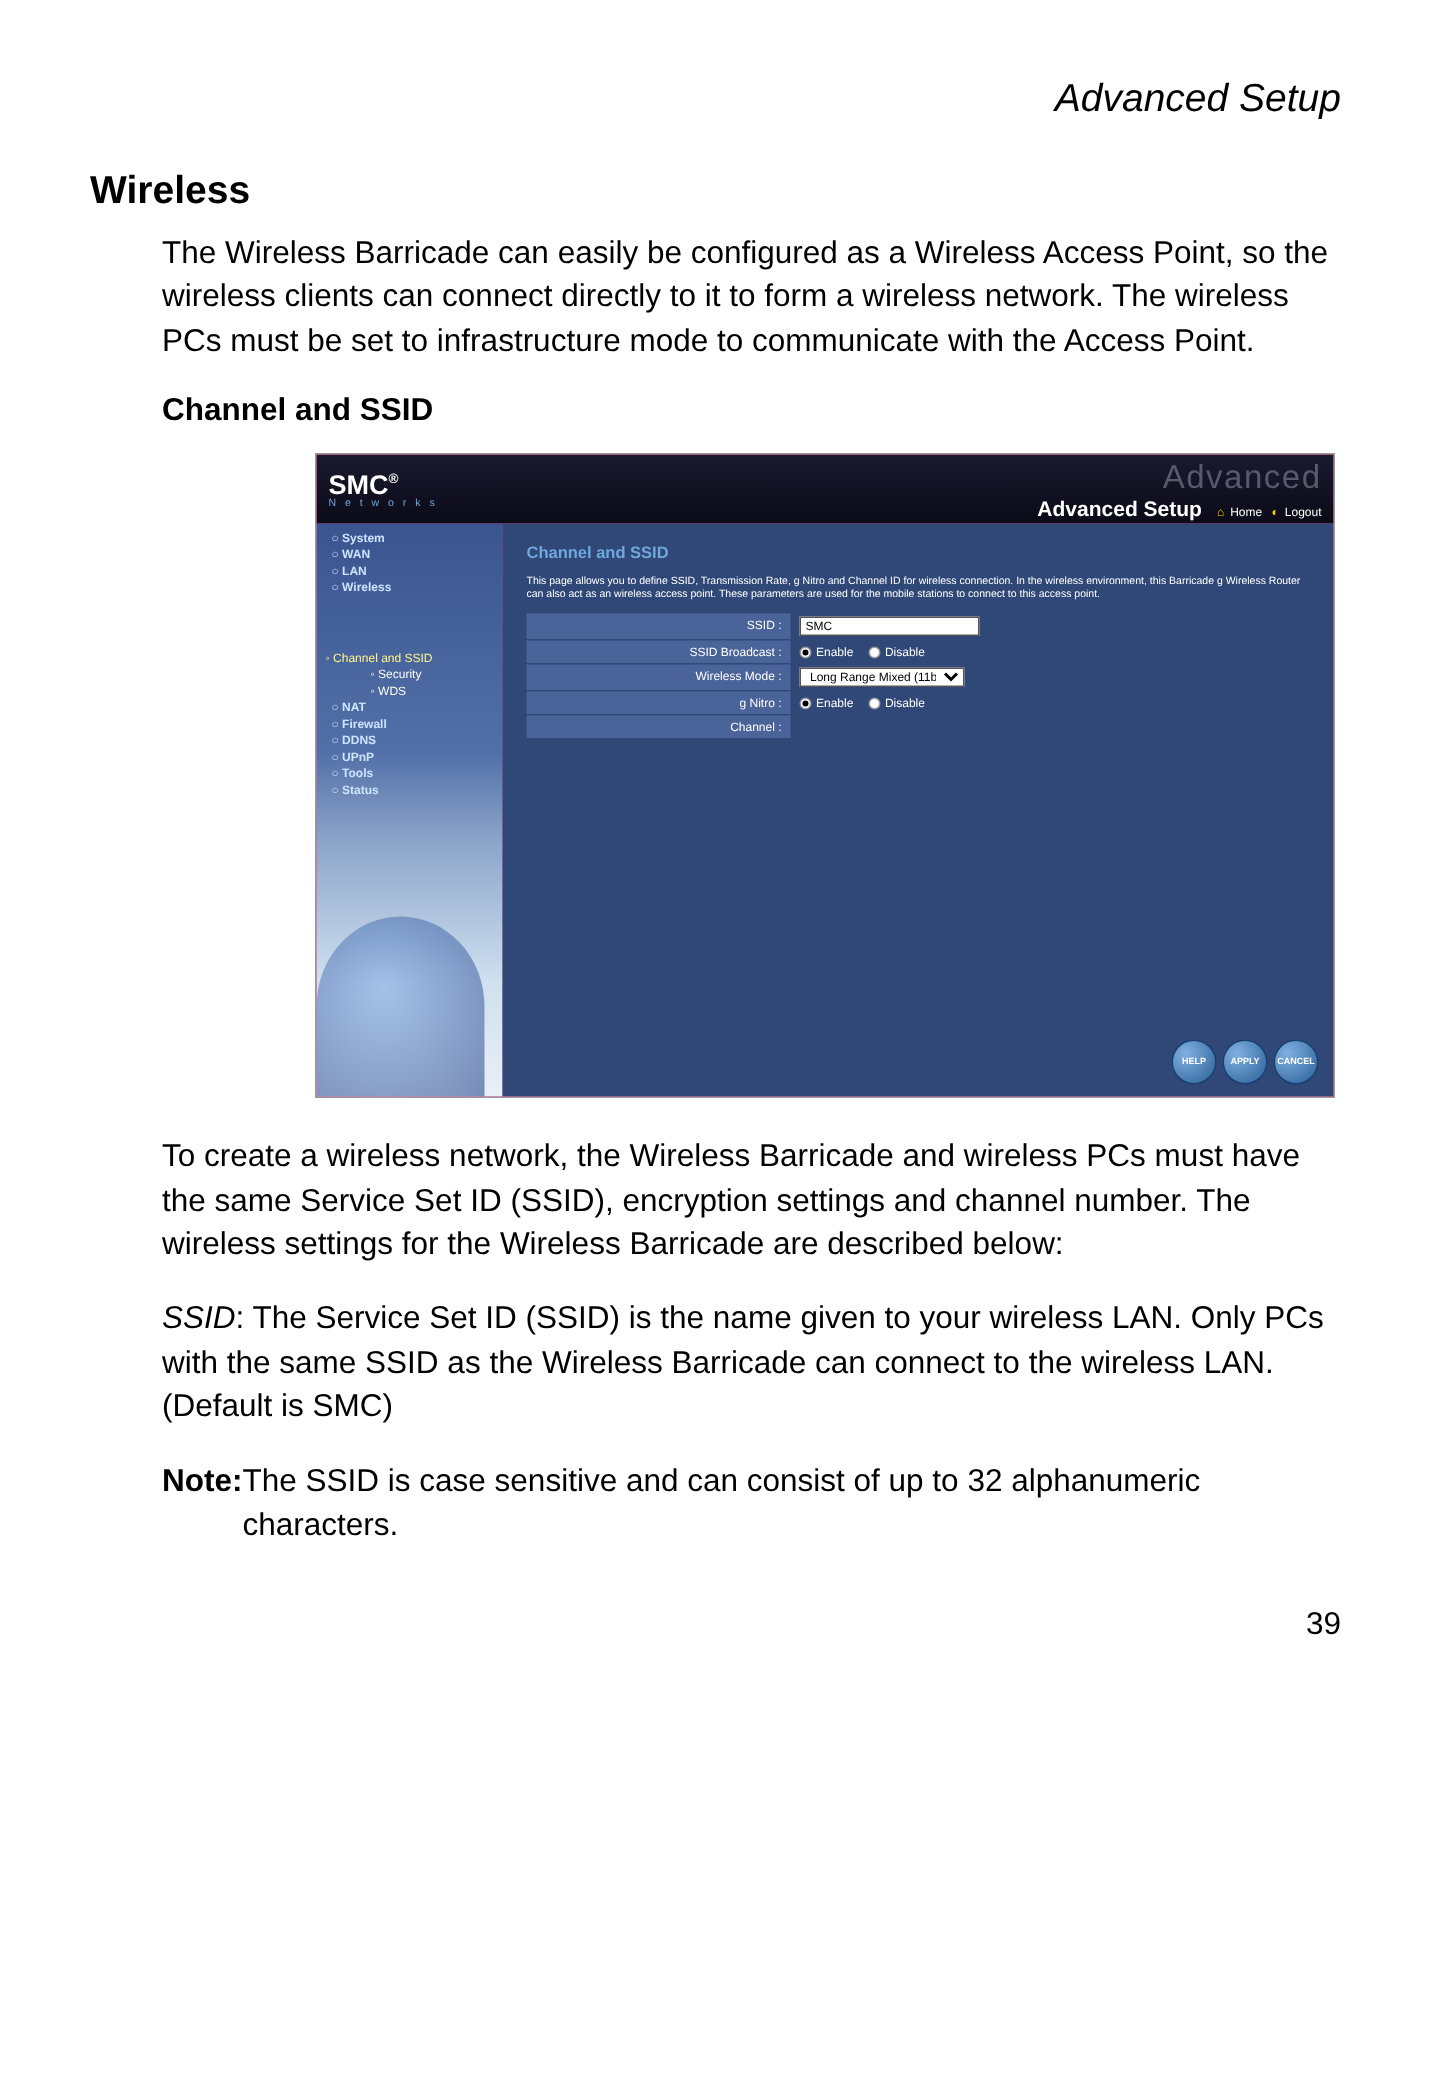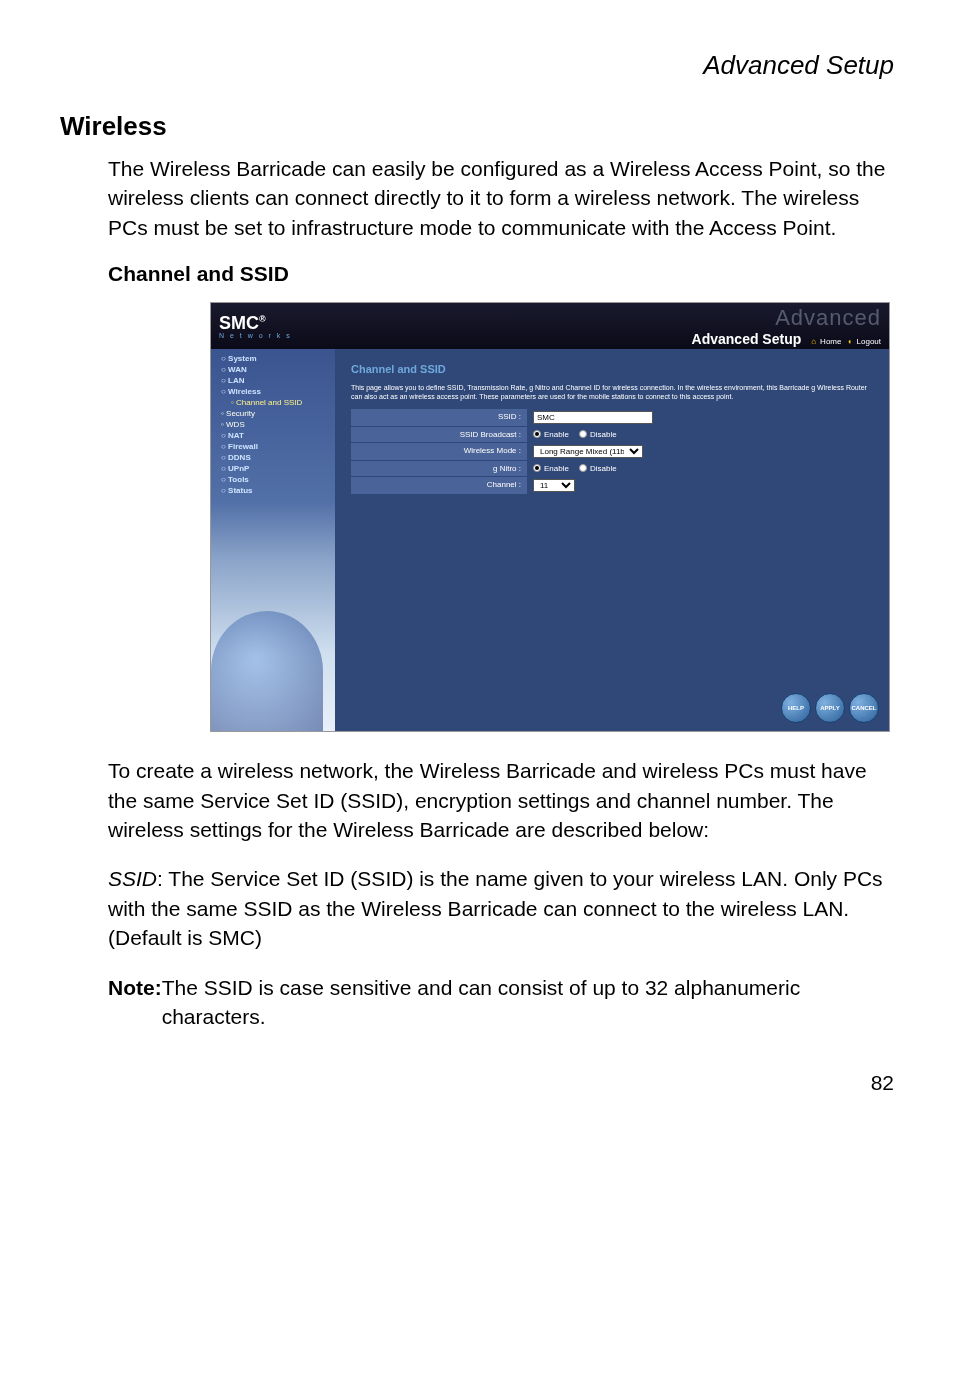--- a/index.html
+++ b/index.html
@@ -111,23 +111,23 @@
       height: 120px;
       background: radial-gradient(ellipse at 40% 40%, rgba(100,150,220,0.6), rgba(30,60,130,0.8));
       border-radius: 50% 50% 0 0;
       opacity: 0.7;
     }
     .ss-nav-item {
       color: #cde4ff;
       padding: 1px 6px 1px 10px;
     }
     .ss-nav-item.top { font-weight: bold; }
-    .ss-nav-item.sub { padding-left: 20px; color: #ffcc66; }
+    .ss-nav-item.sub { padding-left: 6px; color: #ffcc66; margin-top: 36px; }
     .ss-nav-item.sub.active { color: #fff388; }
-    .ss-nav-item.sub2 { color: #ffe; }
+    .ss-nav-item.sub2 { color: #ffe; margin-left: 26px; }
     .ss-content {
       flex: 1;
       background: #304878;
       padding: 14px 16px;
       position: relative;
     }
     .ss-content-title {
       color: #6fa8dc;
       font-size: 11px;
       font-weight: bold;
@@ -170,21 +170,21 @@
     }
     .ss-select {
       background: #fff;
       border: 1px solid #555;
       padding: 0px 2px;
       font-size: 8px;
       color: #000;
       width: 110px;
     }
     .ss-select.small { width: 42px; }
-    .ss-radio { display:inline-flex; align-items:flex-start; gap:3px; margin-right:6px; }
+    .ss-radio { display:inline-flex; align-items:center; gap:3px; margin-right:6px; }
     .ss-radio-dot {
       width: 8px; height: 8px; border-radius: 50%; border: 1px solid #999; background:#fff; display:inline-block;
       position: relative;
     }
     .ss-radio-dot.checked::after {
       content: ''; position:absolute; top:1px; left:1px; width:4px; height:4px; background:#000; border-radius:50%;
     }
     .ss-buttons {
       position: absolute;
       right: 10px;
@@ -301,23 +301,20 @@
               <span>Enable</span>
             </span>
           <span class="ss-radio">
               <span class="ss-radio-dot"></span>
               <span>Disable</span>
             </span>
         </div>
       </div>
       <div class="ss-form-row">
         <div class="ss-form-label">Channel :</div>
-        <div class="ss-form-value">
-          <select class="ss-select small"><option>11</option></select>
-        </div>
       </div>
 
       <div class="ss-buttons">
         <div class="ss-btn">HELP</div>
         <div class="ss-btn">APPLY</div>
         <div class="ss-btn">CANCEL</div>
       </div>
     </div>
   </div>
 </div>
@@ -326,13 +323,13 @@
 
 <p class="body-text">
   <span class="italic">SSID</span><span>: The Service Set ID (SSID) is the name given to your wireless LAN. Only PCs with the same SSID as the Wireless Barricade can connect to the wireless LAN. (Default is SMC)</span>
 </p>
 
 <div class="note-block">
   <span class="note-label">Note:</span>
   <span>The SSID is case sensitive and can consist of up to 32 alphanumeric characters.</span>
 </div>
 
-<div class="page-num">82</div>
+<div class="page-num">39</div>
 
 </body></html>

